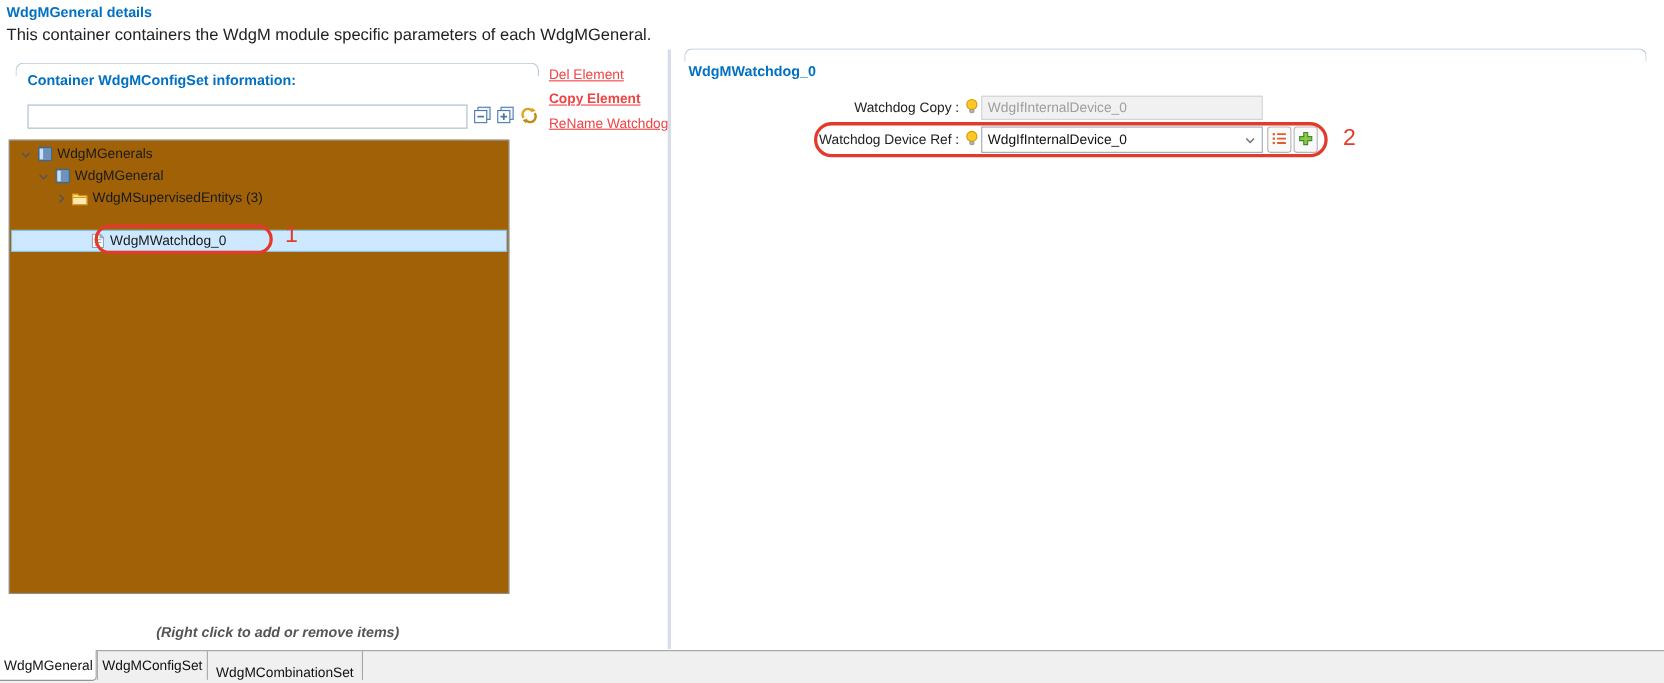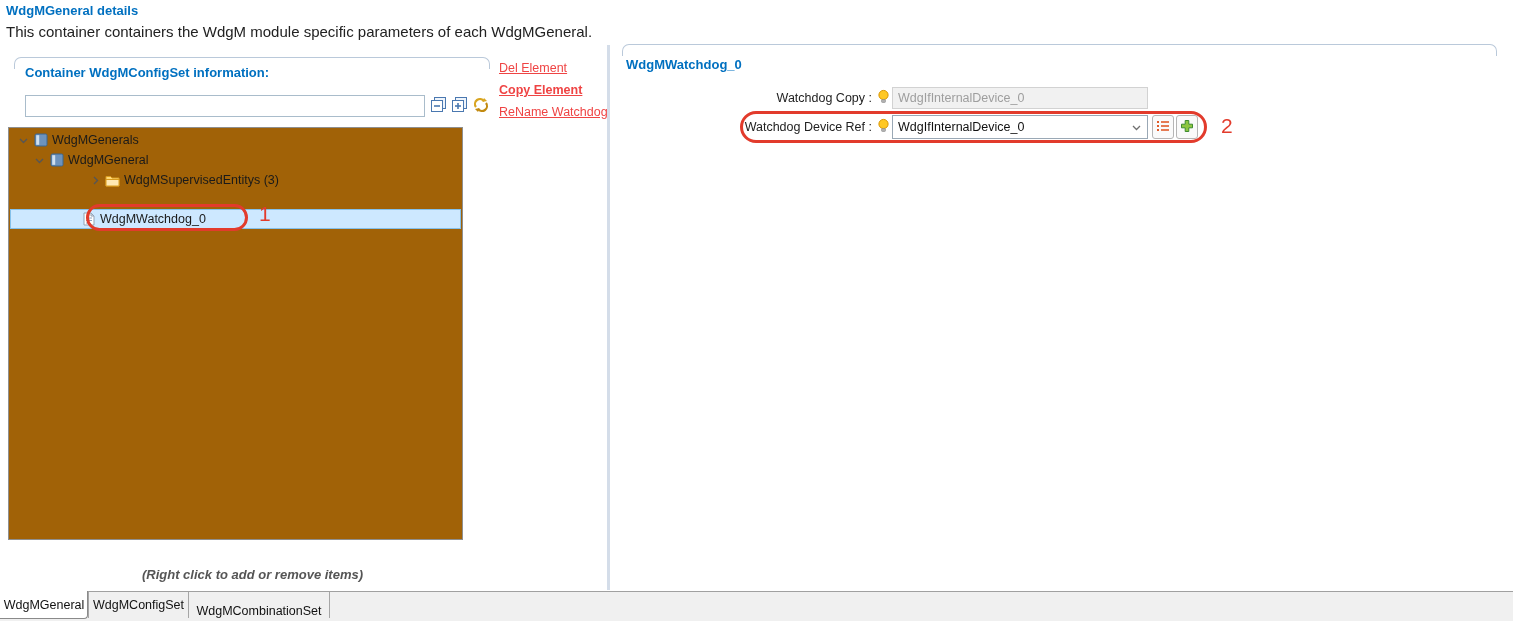--- a/index.html
+++ b/index.html
@@ -133,21 +133,21 @@
     </span>
     <span class="ticon">
       <svg width="14" height="14" viewBox="0 0 14 14">
         <rect x="1" y="1" width="12" height="12" rx="1.5" fill="#6d93bd" stroke="#3a6691"></rect>
         <rect x="2.2" y="2.2" width="3" height="9.6" fill="#cfe0f0"></rect>
       </svg>
     </span>
     <span class="tlabel">WdgMGeneral</span>
   </div>
 
-  <div class="tree-row" style="top:42px;padding-left:40px;">
+  <div class="tree-row" style="top:42px;">
     <span class="twisty" style="margin-left:40px;">
       <svg width="9" height="9" viewBox="0 0 9 9">
           <polyline points="3,1 6.5,4.5 3,8" fill="none" stroke="#565656" stroke-width="1.4"></polyline>
         </svg>
     </span>
     <span class="ticon">
       <svg width="15" height="13" viewBox="0 0 15 13">
         <path d="M1 2.5 L5.5 2.5 L7 4 L14 4 L14 12 L1 12 Z" fill="#ffd978" stroke="#d99c1e"></path>
         <path d="M1 5.5 L14 5.5 L14 12 L1 12 Z" fill="#ffe9b3" stroke="#d99c1e"></path>
       </svg>

